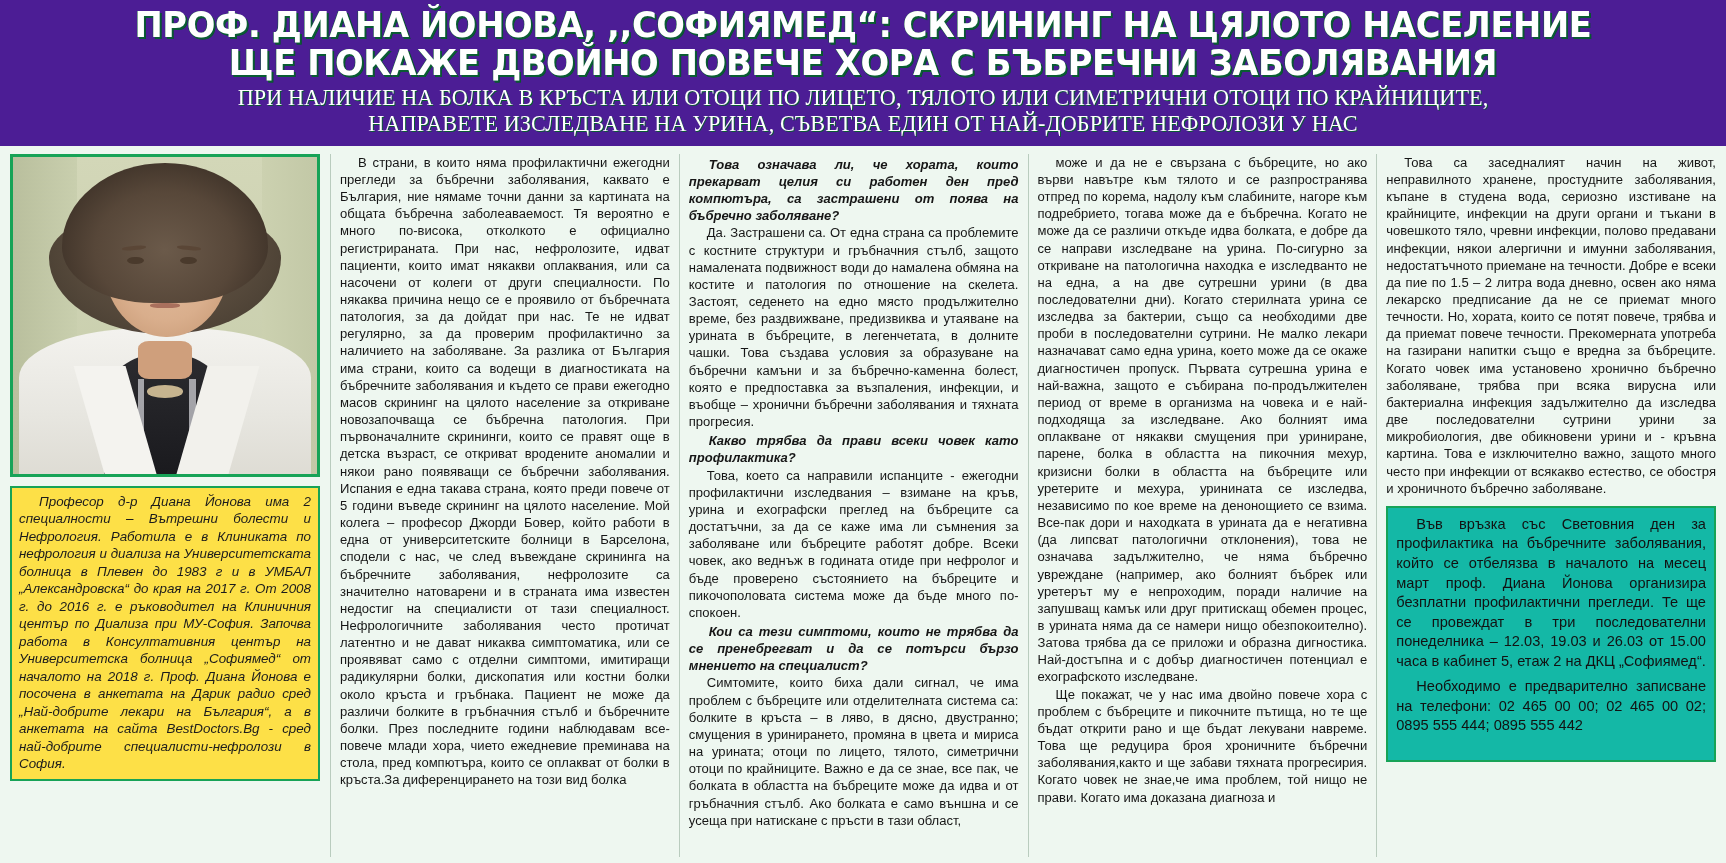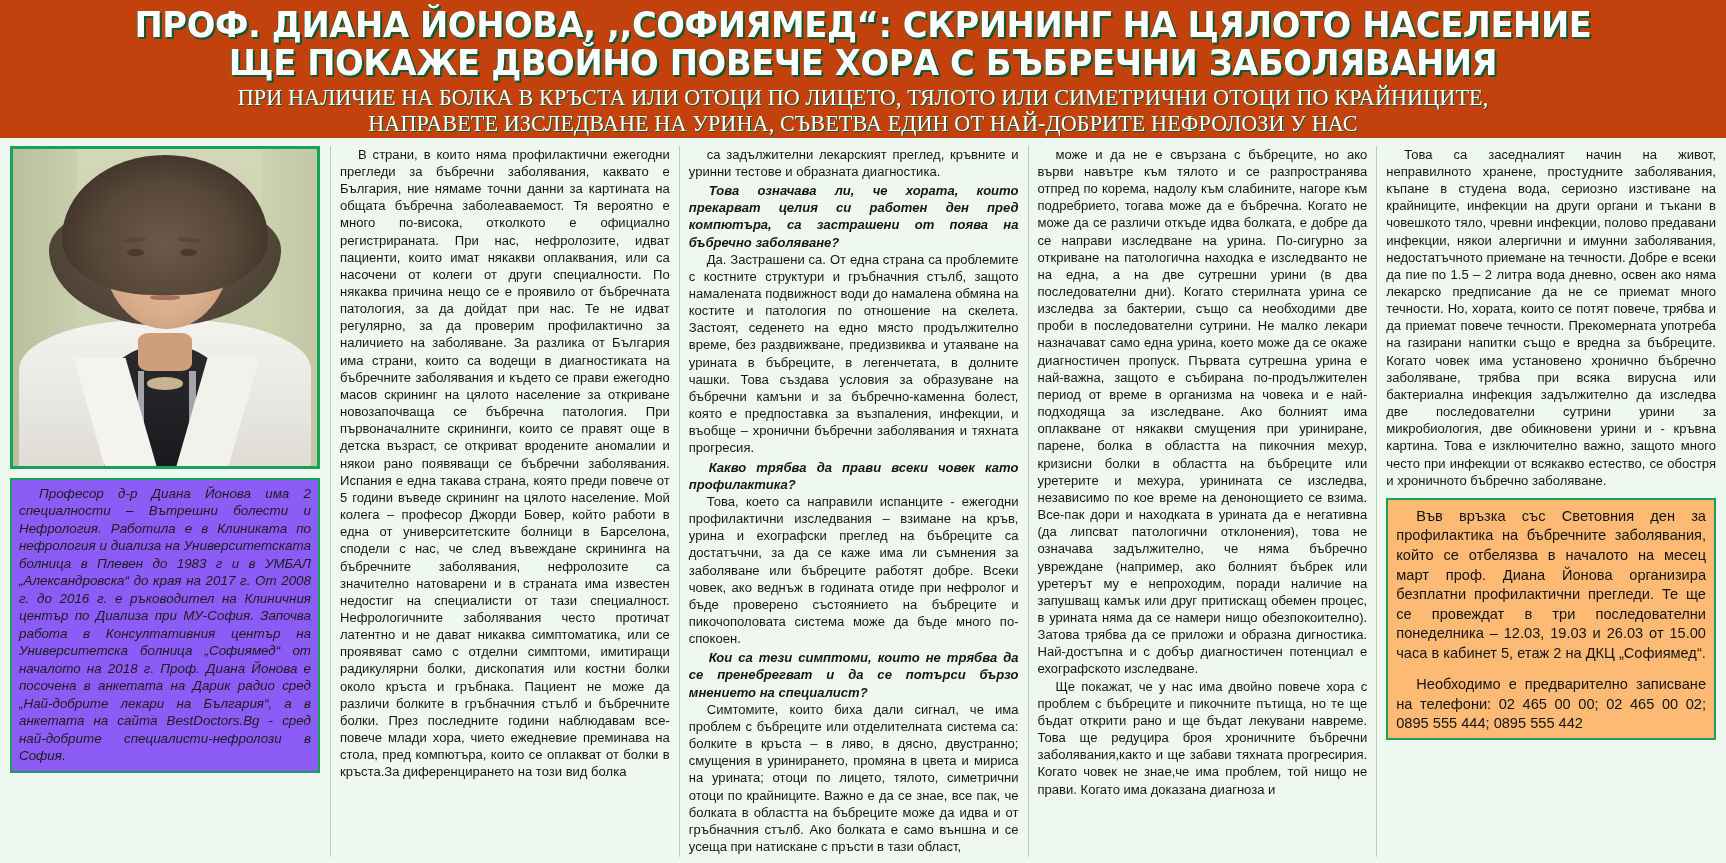--- a/index.html
+++ b/index.html
@@ -13,22 +13,22 @@
   .page{
     position:relative;
     width:1726px;height:863px;
     background:#eef7f0;
     box-sizing:border-box;
     display:flex;flex-direction:column;
   }
 
   
   .masthead{
-    background:#c2410c;
-    padding:6px 10px 0 10px;
+    background:#4c1d95;
+    padding:6px 10px 8px 10px;
     text-align:center;
     flex:0 0 auto;
   }
   .headline{
     color:#ffffff;
     font-family:"DejaVu Sans", sans-serif;
     font-weight:bold;
     font-size:35.5px;
     line-height:1.08;
     letter-spacing:-0.4px;
@@ -137,21 +137,21 @@
   .photo .stripe{position:absolute;bottom:0;width:2.2%;height:30%;background:#cfcfd4;opacity:.75;}
   .photo .stripe.a{left:35%;}
   .photo .stripe.b{left:41%;}
   .photo .stripe.c{left:58%;}
   .photo .necklace{position:absolute;left:44%;bottom:24%;width:12%;height:4%;background:#d8c49a;border-radius:50%;opacity:.9;}
 
   
   .caption-box{
     margin-top:9px;
     border:2px solid #17a357;
-    background:#8b5cf6;
+    background:#fde047;
     padding:5px 7px 6px 7px;
     box-sizing:border-box;
     font-family:"Liberation Sans", sans-serif;
     font-style:italic;
     font-size:13.4px;
     line-height:1.305;
     color:#1c1c1c;
     text-align:justify;
     text-indent:20px;
     hyphens:auto;
@@ -179,31 +179,31 @@
   .colbody p.lead{
     font-weight:bold;
     font-style:italic;
     text-indent:20px;
   }
 
   
   .info-box{
     margin-top:9px;
     border:2.5px solid #17a357;
-    background:#fdba74;
-    padding:7px 8px 4px 8px;
+    background:#14b8a6;
+    padding:7px 8px 24px 8px;
     box-sizing:border-box;
     font-size:14.6px;
     line-height:1.34;
     color:#121212;
     text-align:justify;
     hyphens:auto;
   }
   .info-box p{margin:0;text-indent:20px;}
-  .info-box p + p{margin-top:12px;}
+  .info-box p + p{margin-top:6px;}
 </style>
 </head>
 <body>
 
 <div class="page">
 
   <header class="masthead">
     <h1 class="headline">ПРОФ. ДИАНА ЙОНОВА, ,,СОФИЯМЕД“: СКРИНИНГ НА ЦЯЛОТО НАСЕЛЕНИЕ
 ЩЕ ПОКАЖЕ ДВОЙНО ПОВЕЧЕ ХОРА С БЪБРЕЧНИ ЗАБОЛЯВАНИЯ</h1>
     <h2 class="subhead">ПРИ НАЛИЧИЕ НА БОЛКА В КРЪСТА ИЛИ ОТОЦИ ПО ЛИЦЕТО, ТЯЛОТО ИЛИ СИМЕТРИЧНИ ОТОЦИ ПО КРАЙНИЦИТЕ,
@@ -240,21 +240,20 @@
     </div>
 
     <div class="col col-2">
       <div class="colbody">
         <p>В страни, в които няма профилактични ежегодни прегледи за бъбречни заболявания, каквато е България, ние нямаме точни данни за картината на общата бъбречна заболеаваемост. Тя вероятно е много по-висока, отколкото е официално регистрираната.  При нас, нефролозите, идват пациенти, които имат някакви оплаквания, или са насочени от колеги от други специалности. По някаква причина нещо се е проявило от бъбречната патология, за да дойдат при нас. Те не идват регулярно, за да проверим профилактично за наличието на заболяване. За разлика от България има страни, които са водещи в диагностиката на бъбречните заболявания и където се прави ежегодно масов скрининг на цялото население за откриване новозапочваща се бъбречна патология. При първоначалните скрининги, които се правят още в детска възраст, се откриват вродените аномалии и някои рано появяващи се бъбречни заболявания. Испания е една такава страна, която преди повече от 5 години въведе скрининг на цялото население. Мой колега – професор Джорди Бовер, който работи в една от университетските болници в Барселона, сподели с нас, че след въвеждане скрининга на бъбречните заболявания, нефролозите са значително натоварени и в страната има известен недостиг на специалисти от тази специалност. Нефрологичните заболявания често протичат латентно и не дават никаква симптоматика, или се проявяват само с отделни симптоми, имитиращи радикулярни болки, дископатия или костни болки около кръста и гръбнака. Пациент не може да различи болките в гръбначния стълб и бъбречните болки. През последните години наблюдавам все-повече млади хора, чието ежедневие преминава на стола, пред компютъра, които се оплакват от болки в кръста.За диференцирането на този вид болка</p>
       </div>
     </div>
 
     <div class="col col-3">
       <div class="colbody">
-        <p>са задължителни лекарският преглед, кръвните и уринни тестове и образната диагностика.</p>
         <p class="q">Това означава ли, че хората, които прекарват целия си работен ден пред компютъра, са застрашени от поява на бъбречно заболяване?</p>
         <p>Да. Застрашени са. От една страна са проблемите с костните структури и гръбначния стълб, защото намалената подвижност води до намалена обмяна на костите и патология по отношение на скелета. Застоят, седенето на едно място продължително време, без раздвижване, предизвиква и утаяване на урината в бъбреците, в легенчетата, в долните чашки. Това създава условия за образуване на бъбречни камъни и за бъбречно-каменна болест, която е предпоставка за възпаления, инфекции, и въобще – хронични бъбречни заболявания и тяхната прогресия.</p>
         <p class="q">Какво трябва да прави всеки човек като профилактика?</p>
         <p>Това, което са направили испанците - ежегодни профилактични изследвания – взимане на кръв, урина и ехографски преглед на бъбреците са достатъчни, за да се каже има ли съмнения за заболяване или бъбреците работят добре. Всеки човек, ако веднъж в годината отиде при нефролог и бъде проверено състоянието на бъбреците и пикочополовата система може да бъде много по-спокоен.</p>
         <p class="q">Кои са тези симптоми, които не трябва да се пренебрегват и да се потърси бързо мнението на специалист?</p>
         <p>Симтомите, които биха дали сигнал, че има проблем с бъбреците или отделителната система са: болките в кръста – в ляво, в дясно, двустранно; смущения в уринирането, промяна в цвета и мириса на урината; отоци по лицето, тялото, симетрични отоци по крайниците. Важно е да се знае, все пак, че болката в областта на бъбреците може да идва и от гръбначния стълб. Ако болката е само външна и се усеща при натискане  с пръсти в тази област,</p>
       </div>
     </div>
 
     <div class="col col-4">

